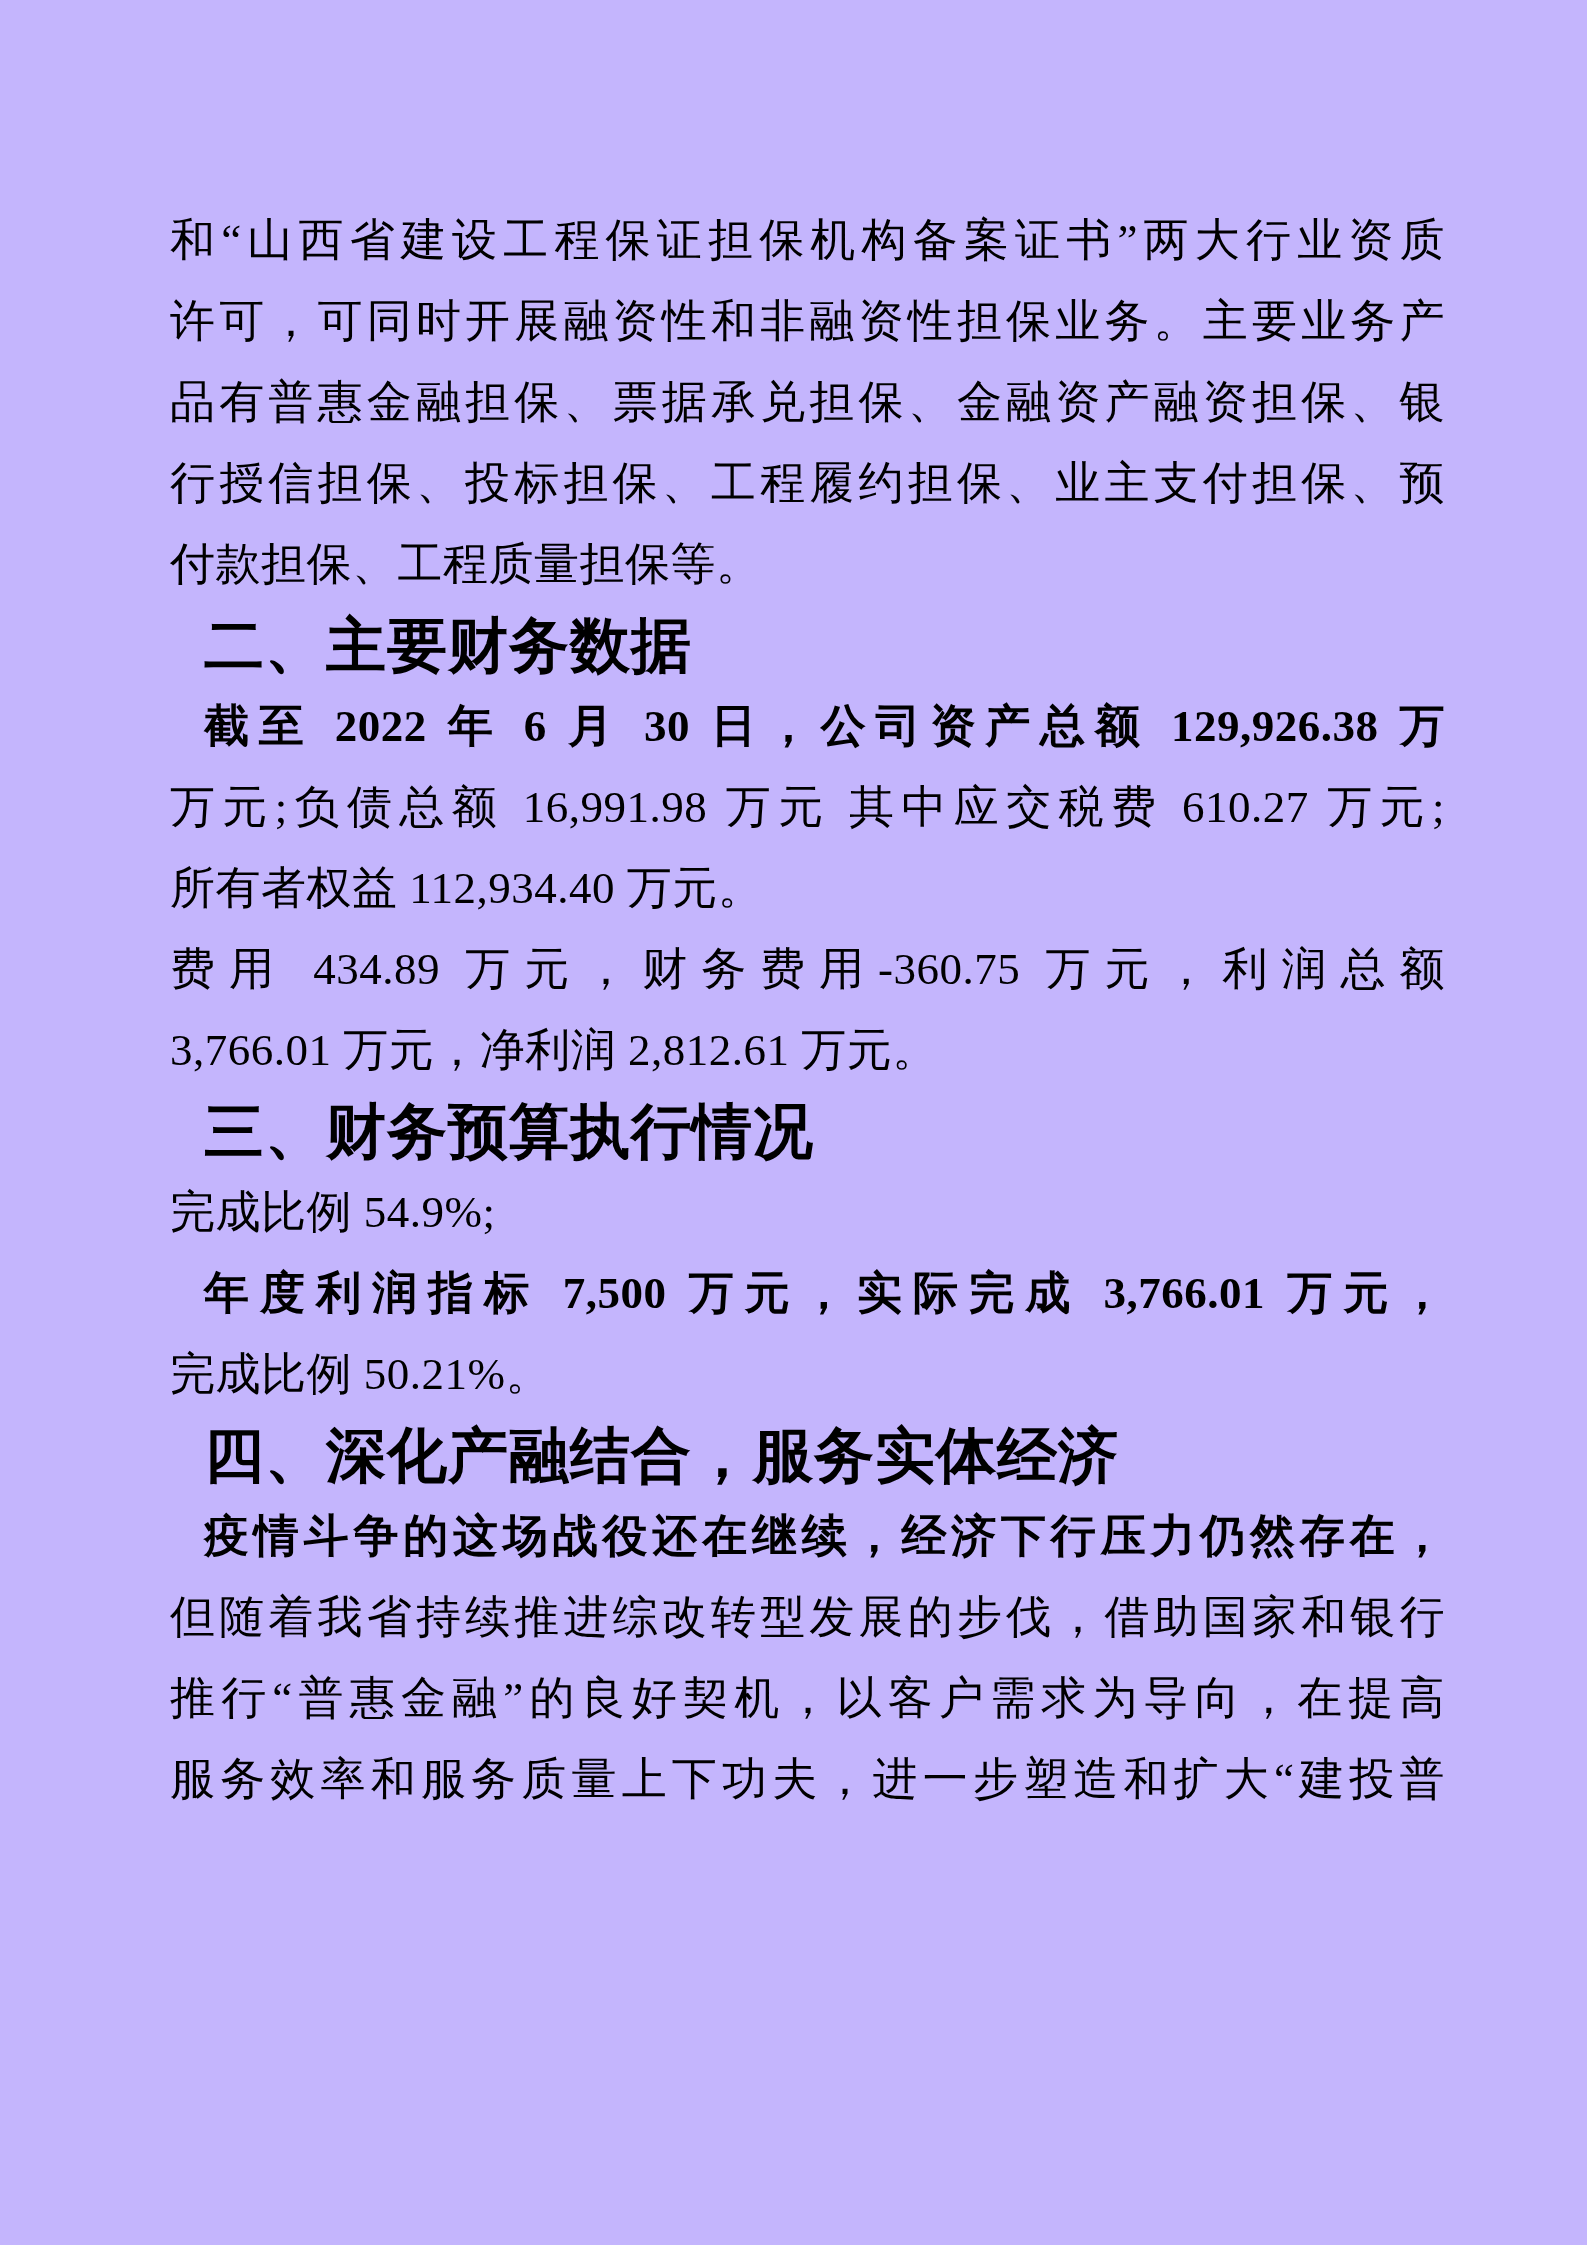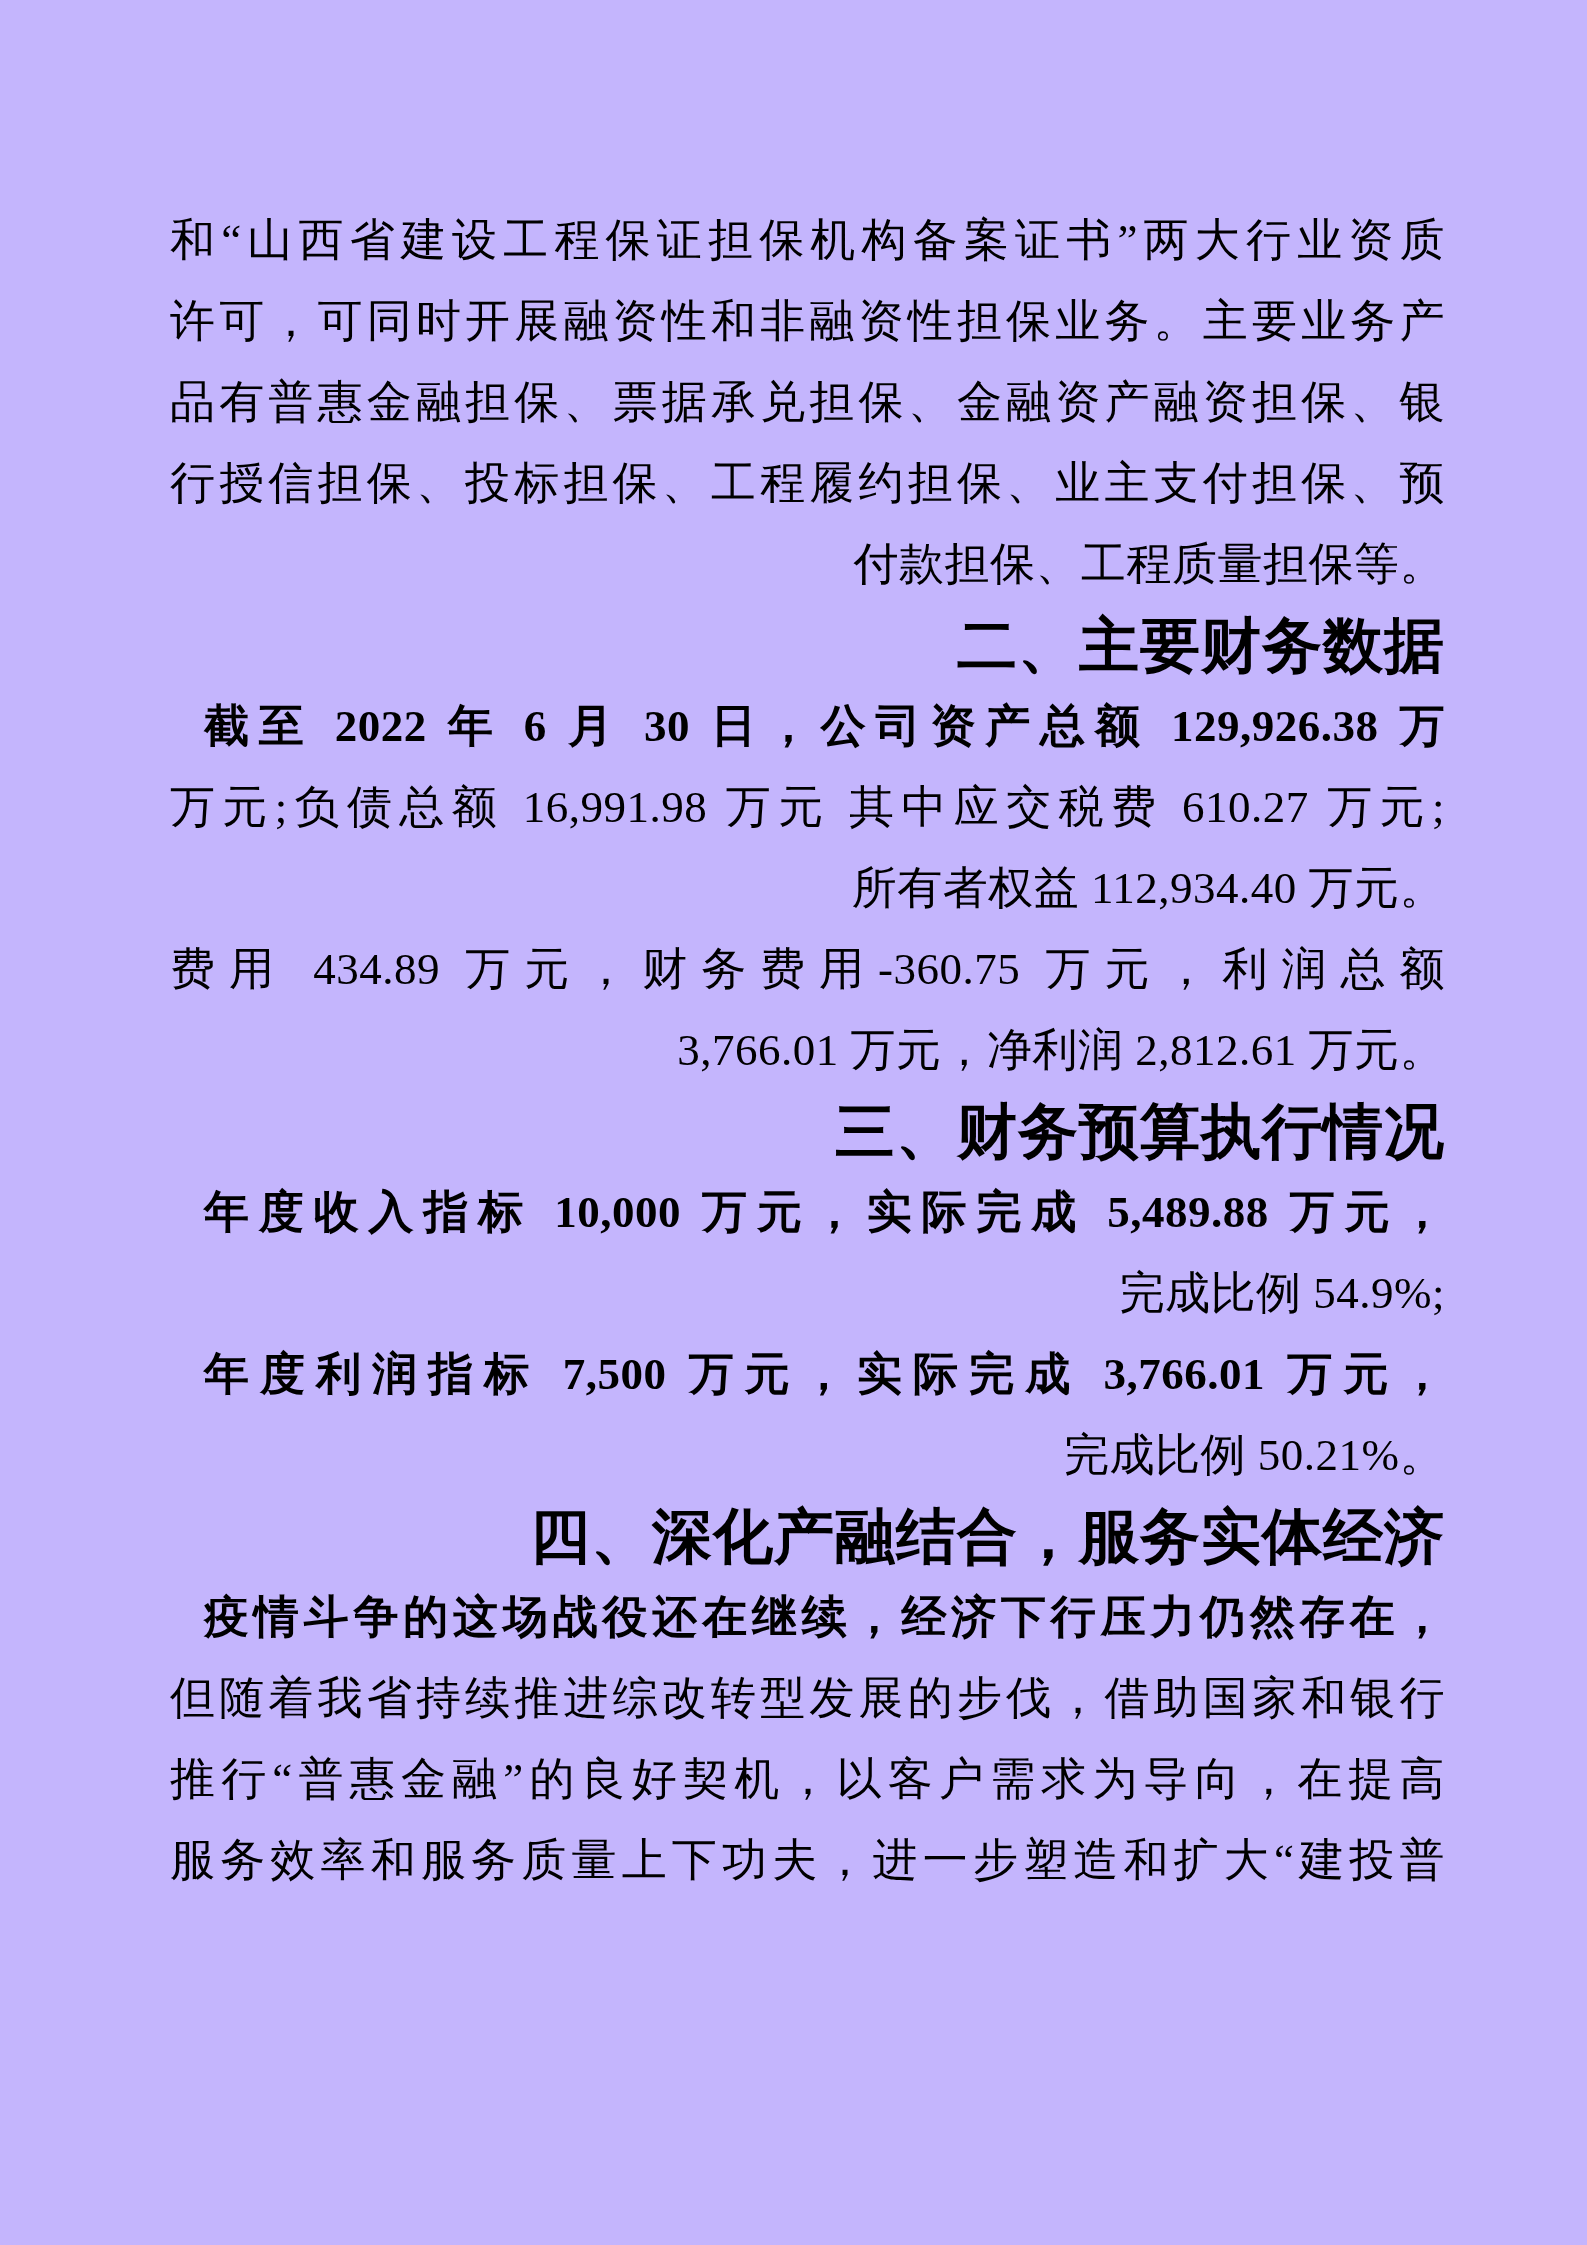--- a/index.html
+++ b/index.html
@@ -20,21 +20,21 @@
     position: absolute;
     top: 200px;
     left: 170px;
     width: 1275px;
   }
   .line {
     height: 81px;
     line-height: 81px;
     font-size: 45px;
     letter-spacing: 0.5px;
-    text-align: right;
+    text-align: left;
     white-space: pre;
   }
   
   .line.fill {
     white-space: normal;
     text-align: justify;
     text-align-last: justify;
     text-justify: inter-character;
   }
   
@@ -65,21 +65,20 @@
 
     <div class="line fill indent">截至 2022 年 6 月 30 日，公司资产总额 129,926.38 万</div>
     <div class="line fill">万元;负债总额 16,991.98 万元 其中应交税费 610.27 万元;</div>
     <div class="line">所有者权益 112,934.40 万元。</div>
 
     <div class="line fill">费用 434.89 万元，财务费用-360.75 万元，利润总额</div>
     <div class="line">3,766.01 万元，净利润 2,812.61 万元。</div>
 
     <div class="line heading indent">三、财务预算执行情况</div>
 
-    <div class="line fill indent">年度收入指标 10,000 万元，实际完成 5,489.88 万元，</div>
     <div class="line">完成比例 54.9%;</div>
     <div class="line fill indent">年度利润指标 7,500 万元，实际完成 3,766.01 万元，</div>
     <div class="line">完成比例 50.21%。</div>
 
     <div class="line heading indent">四、深化产融结合，服务实体经济</div>
 
     <div class="line fill indent">疫情斗争的这场战役还在继续，经济下行压力仍然存在，</div>
     <div class="line fill">但随着我省持续推进综改转型发展的步伐，借助国家和银行</div>
     <div class="line fill">推行“普惠金融”的良好契机，以客户需求为导向，在提高</div>
     <div class="line fill">服务效率和服务质量上下功夫，进一步塑造和扩大“建投普</div>

